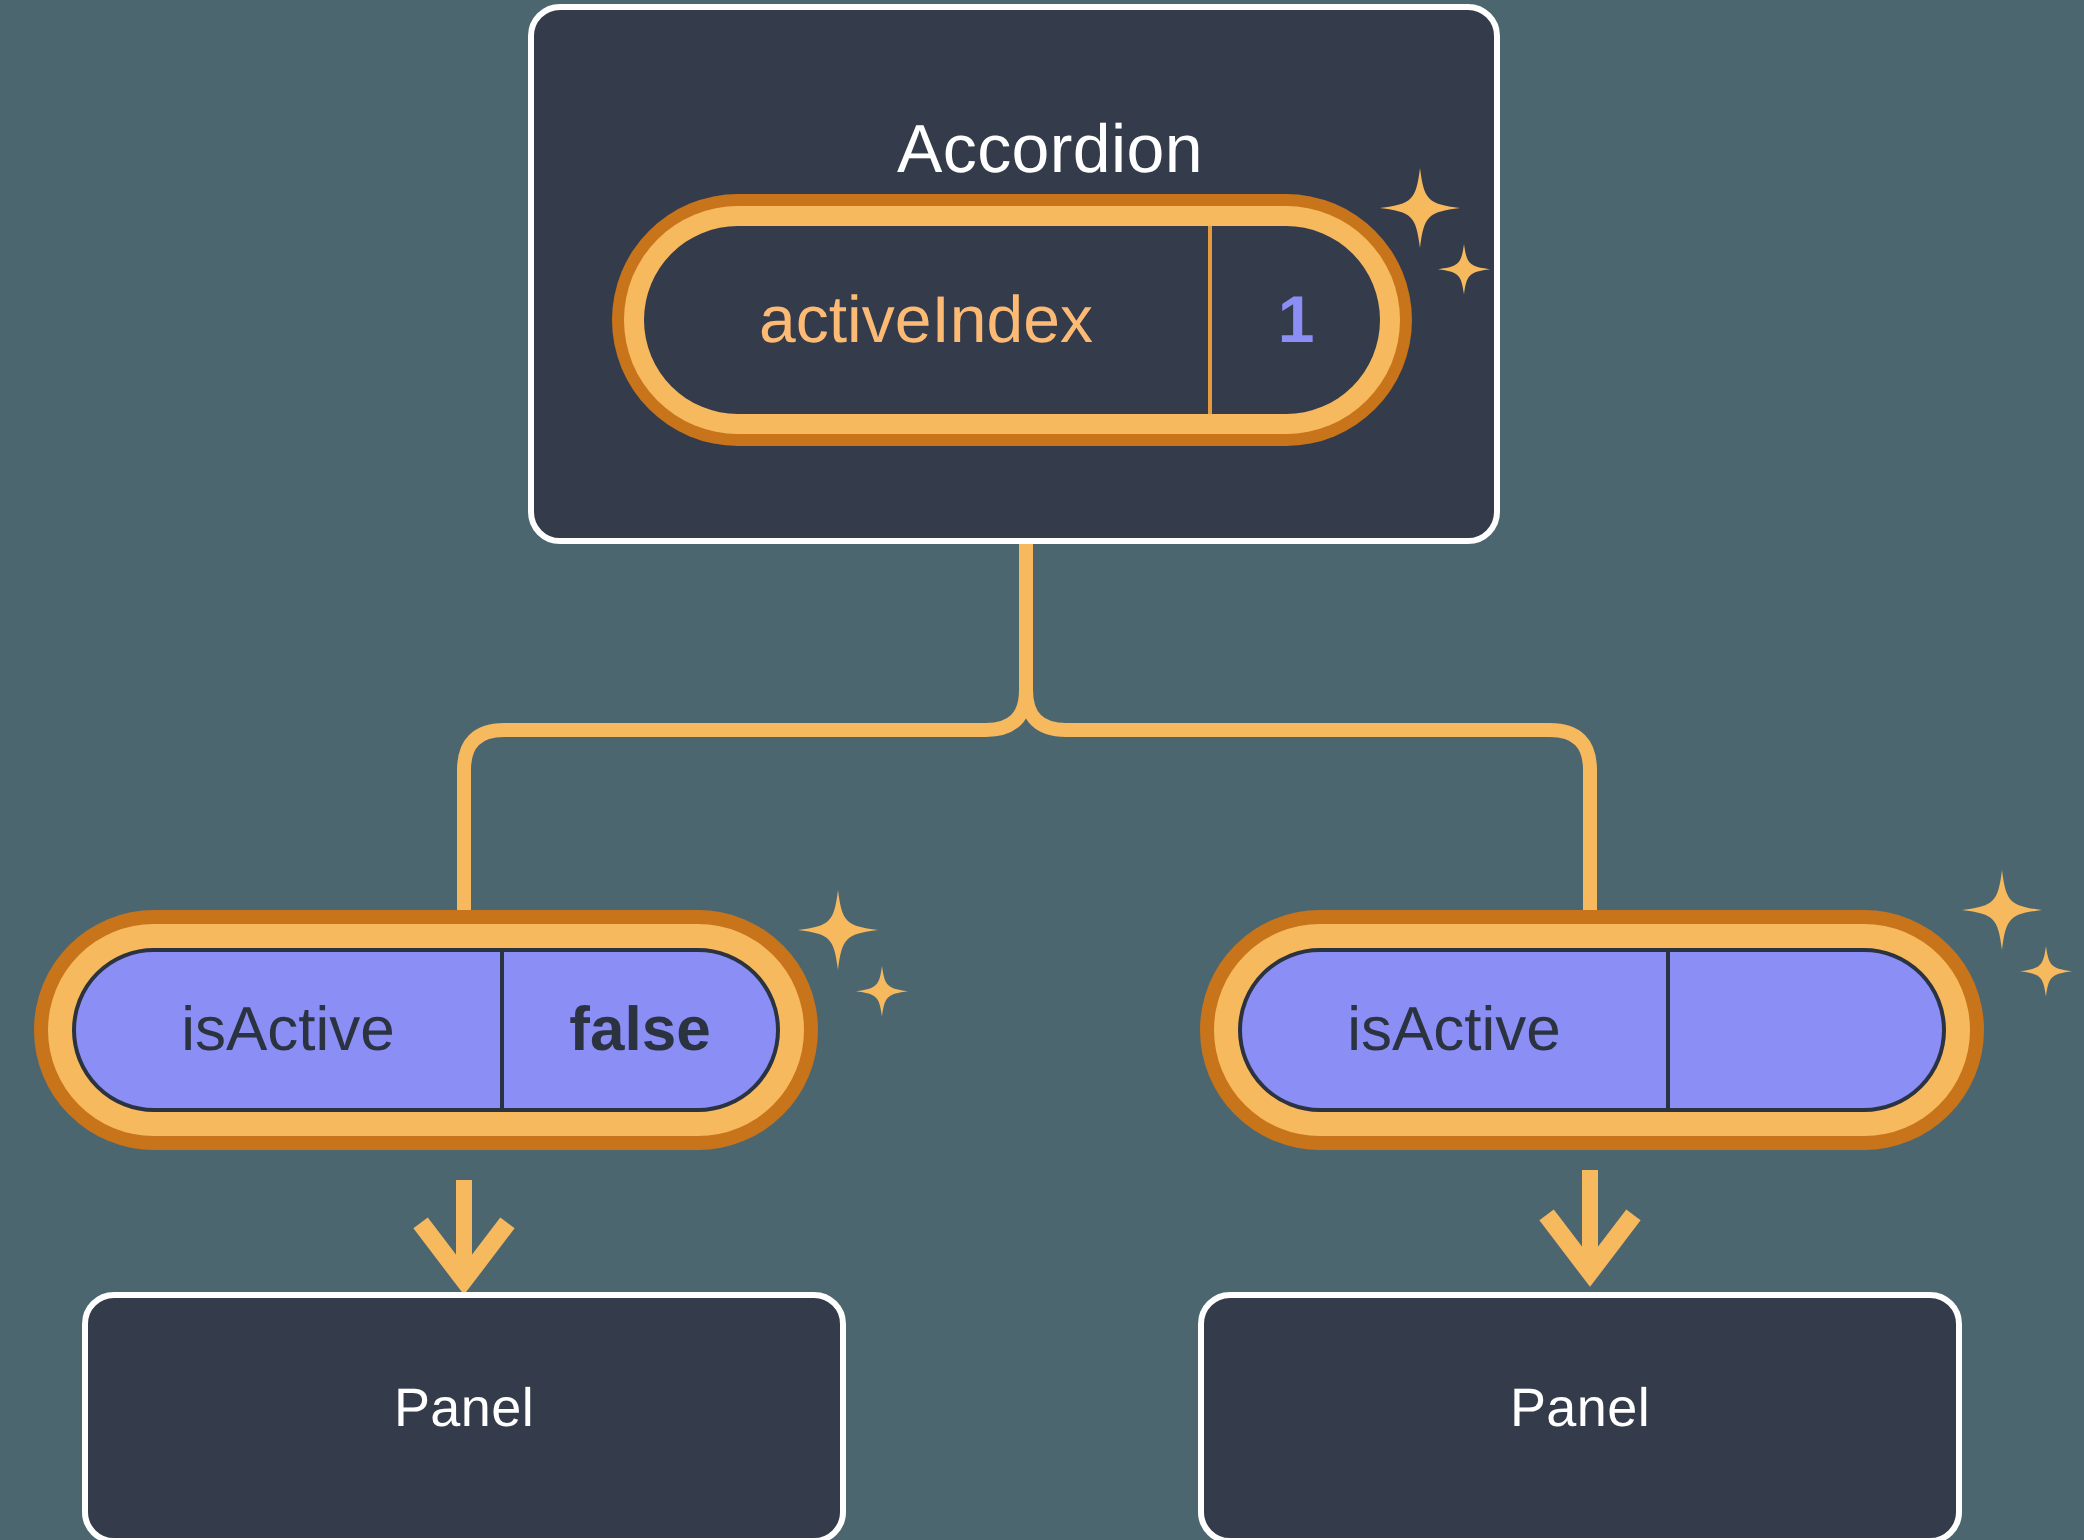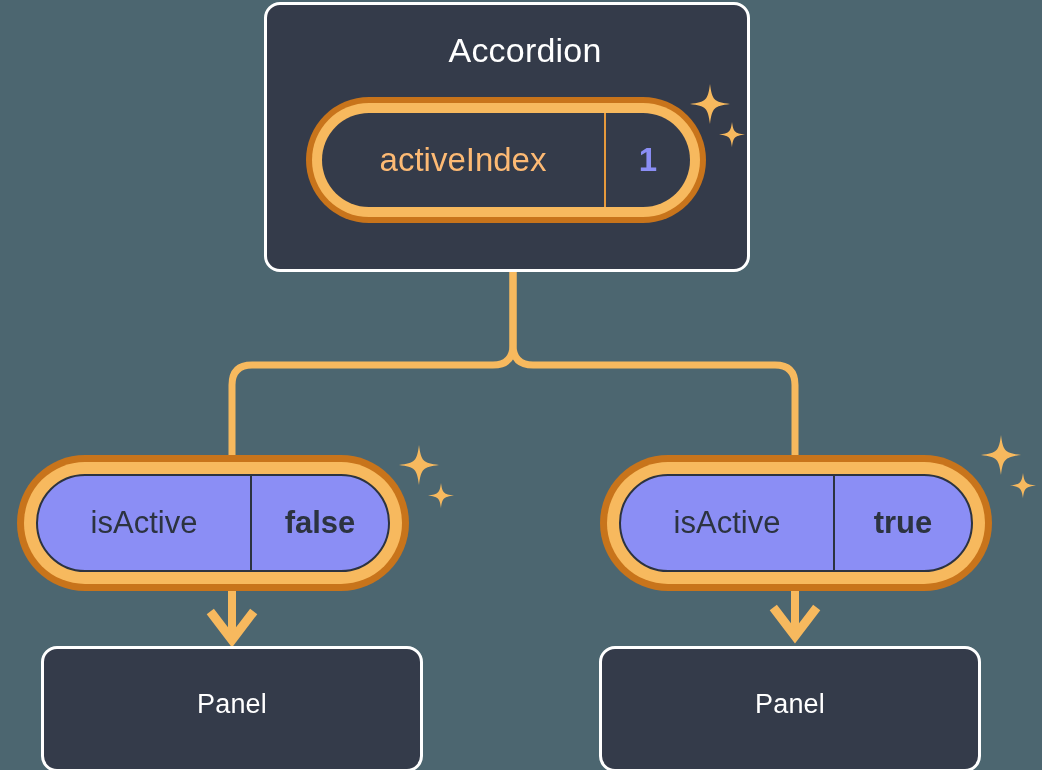--- a/index.html
+++ b/index.html
@@ -47,21 +47,21 @@
     letter-spacing: 0.2px;
     white-space: nowrap;
   }
   #accordion-box {
     left: 264px;
     top: 2px;
     width: 486px;
     height: 270px;
   }
   #accordion-title {
-    top: 26px;
+    top: 51px;
     margin-left: 36px;
   }
   .panel-box {
     top: 646px;
     width: 382px;
     height: 126px;
   }
   #panel-left-box  { left: 41px; }
   #panel-right-box { left: 599px; }
   .panel-title {
@@ -115,21 +115,21 @@
     border-right: 2px solid #e79a3c;
   }
   #acc-pill-inner .pill-val {
     flex: 1 1 auto;
     color: #8b8ef5;
     font-size: 33px;
     font-weight: 700;
   }
 
   
-  .iso-pill-outer { top: 455px; width: 392px; height: 136px; }
+  .iso-pill-outer { top: 455px; width: 392px; height: 120px; }
   .iso-pill-mid   { left: 7px; top: 7px; right: 7px; bottom: 7px; }
   .iso-pill-inner {
     left: 12px; top: 12px; right: 12px; bottom: 12px;
     background: #8b8ef5;
     border: 2px solid #2c3340;
   }
   .iso-pill-inner .pill-key {
     flex: 0 0 214px;
     color: #2c3340;
     font-size: 31px;
@@ -200,21 +200,20 @@
 
   <svg id="sparkle-left" class="sparkles" width="62" height="74" viewBox="0 0 62 74">
     <path d="M23 3 C25 19 27 21 43 23 C27 25 25 27 23 43 C21 27 19 25 3 23 C19 21 21 19 23 3 Z" fill="#f7b95e"></path>
     <path d="M45 41 C46.4 51 47.6 52.2 58 53.6 C47.6 55 46.4 56.2 45 66.2 C43.6 56.2 42.4 55 32 53.6 C42.4 52.2 43.6 51 45 41 Z" fill="#f7b95e"></path>
   </svg>
 
   <div id="iso-right-outer" class="iso-pill-outer pill-outer">
     <div class="iso-pill-mid pill-mid">
       <div class="iso-pill-inner pill-inner">
         <span class="pill-key">isActive</span>
-        <span class="pill-val">true</span>
       </div>
     </div>
   </div>
 
   <svg id="sparkle-right" class="sparkles" width="62" height="74" viewBox="0 0 62 74">
     <path d="M23 3 C25 19 27 21 43 23 C27 25 25 27 23 43 C21 27 19 25 3 23 C19 21 21 19 23 3 Z" fill="#f7b95e"></path>
     <path d="M45 41 C46.4 51 47.6 52.2 58 53.6 C47.6 55 46.4 56.2 45 66.2 C43.6 56.2 42.4 55 32 53.6 C42.4 52.2 43.6 51 45 41 Z" fill="#f7b95e"></path>
   </svg>
 
   <div id="panel-left-box" class="comp-box panel-box">

